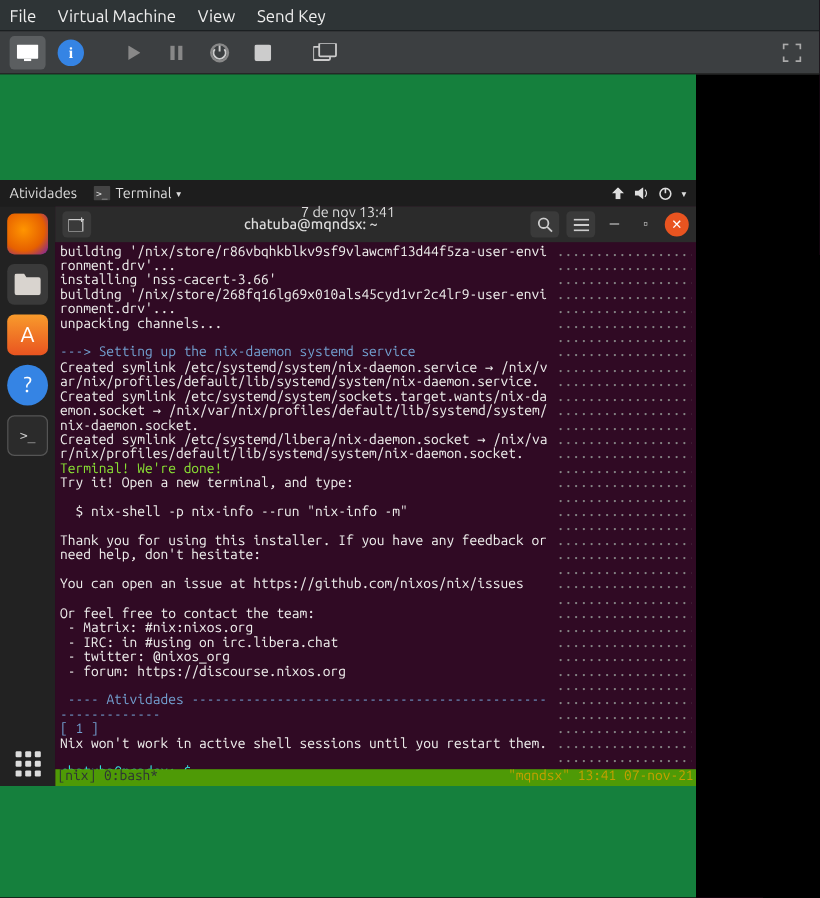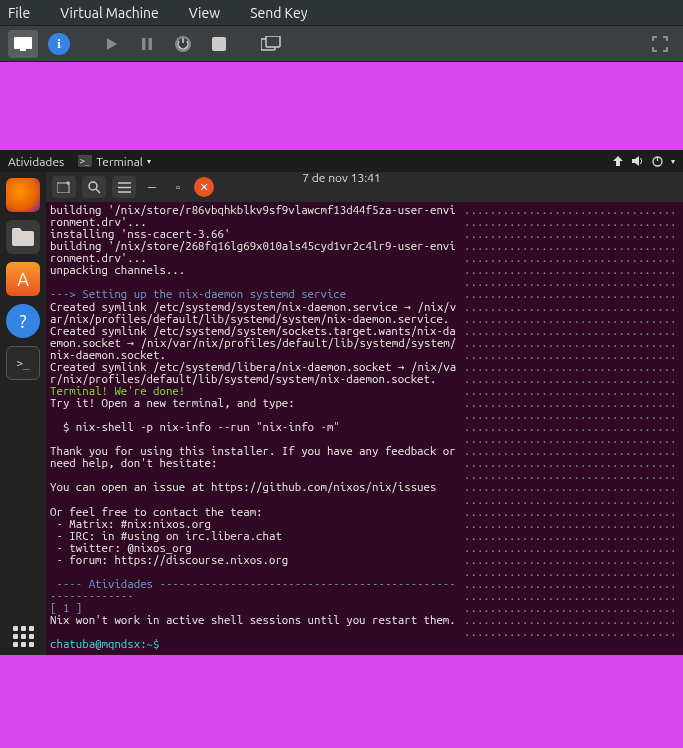--- a/index.html
+++ b/index.html
@@ -12,21 +12,21 @@
     color: #ddd;
     overflow: hidden;
   }
   
   .vm-menubar {
     height: 26px;
     background: #2e3436;
     display: flex;
     align-items: center;
     padding: 0 8px;
-    gap: 30px;
+    gap: 18px;
     font-size: 14px;
     color: #eee;
     border-bottom: 1px solid #1b1f21;
   }
   .vm-menubar span { cursor: default; }
   
   .vm-toolbar {
     height: 36px;
     background: #3c3f41;
     display: flex;
@@ -41,23 +41,23 @@
     border-radius: 4px;
     color: #bbb;
   }
   .vm-btn.active { background: #5b5e60; color: #fff; }
   .vm-btn.info { background: #3584e4; border-radius: 50%; width: 22px; height: 22px; color:#fff; font-weight:bold; font-family:serif;}
   .vm-sep { width: 10px; }
   .vm-fullscreen { margin-left: auto; color: #999; }
   
   .guest {
     position: relative;
-    width: 683px;
+    width: 580px;
     height: calc(748px - 26px - 36px);
-    background: #d946ef;
+    background: #15803d;
   }
   .desktop {
     position: absolute;
     left: 0; right: 0;
     top: 88px;
     height: 505px;
     background: #1a1a1a;
     display: flex;
     flex-direction: column;
   }
@@ -309,20 +309,21 @@
       </div>
 
       <div class="termwin">
         <div class="term-titlebar">
           <div class="tb-btn">
             <svg width="14" height="12" viewBox="0 0 14 12">
                 <rect x="0" y="2" width="12" height="10" fill="none" stroke="#ccc"></rect>
                 <path d="M11 0 V4 M9 2 H13" stroke="#ccc"></path>
               </svg>
           </div>
+          <div class="tb-title">chatuba@mqndsx: ~</div>
           <div class="tb-btn">
             <svg width="13" height="13" viewBox="0 0 13 13">
                 <circle cx="5" cy="5" r="4" fill="none" stroke="#ccc" stroke-width="1.5"></circle>
                 <path d="M8 8 L12 12" stroke="#ccc" stroke-width="1.5"></path>
               </svg>
           </div>
           <div class="tb-btn">
             <svg width="13" height="11" viewBox="0 0 13 11">
                 <path d="M0 1 H13 M0 5.5 H13 M0 10 H13" stroke="#ccc" stroke-width="1.5"></path>
               </svg>
@@ -395,17 +396,21 @@
 ..................................
 ..................................
 ..................................
 ..................................
 ..................................
 ..................................
 ..................................
 ..................................
 </div>
           </div>
+          <div class="status">
+            <span>[nix] 0:bash*</span>
+            <span class="sr">"mqndsx" 13:41 07-nov-21</span>
+          </div>
         </div>
       </div>
     </div>
   </div>
 </div>
 
 </body></html>

